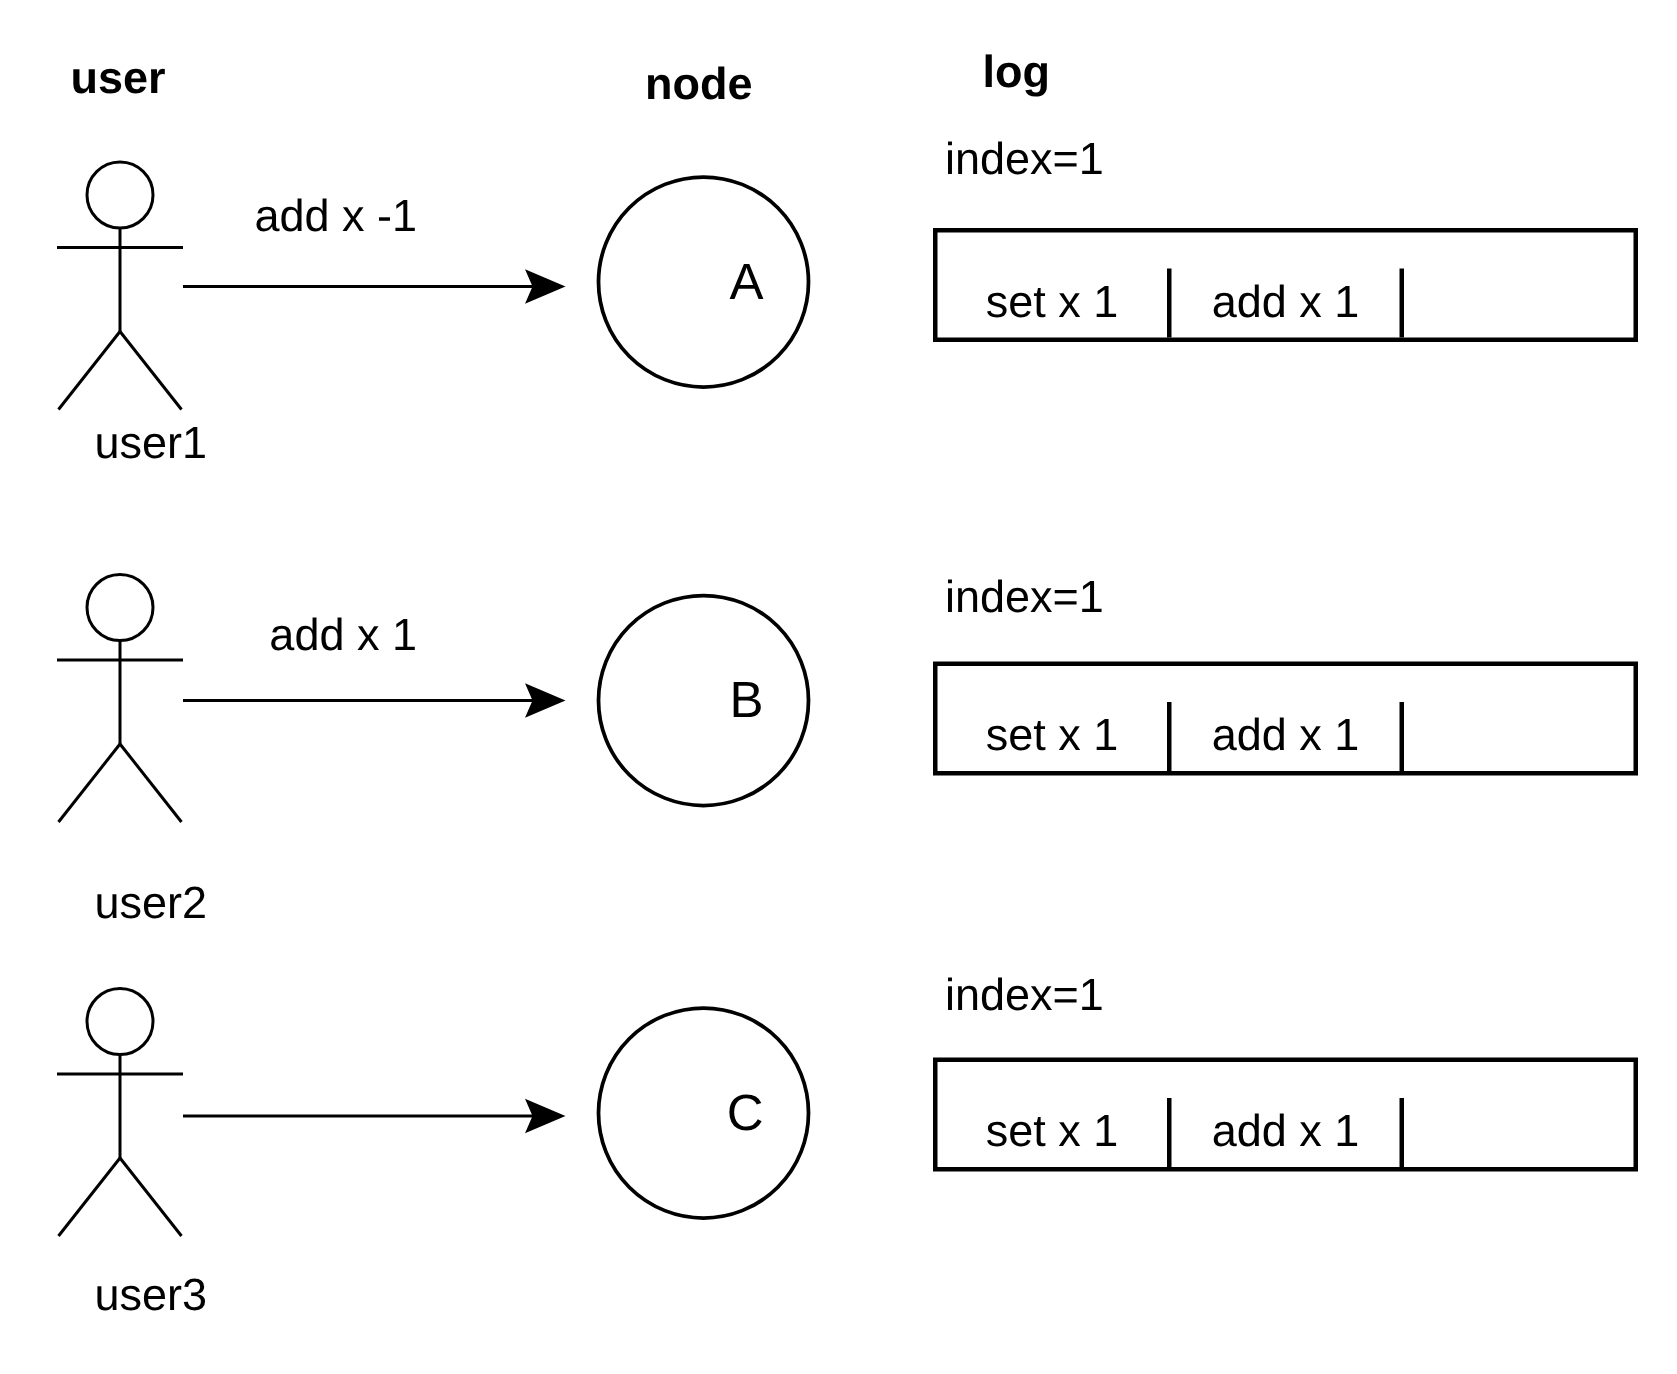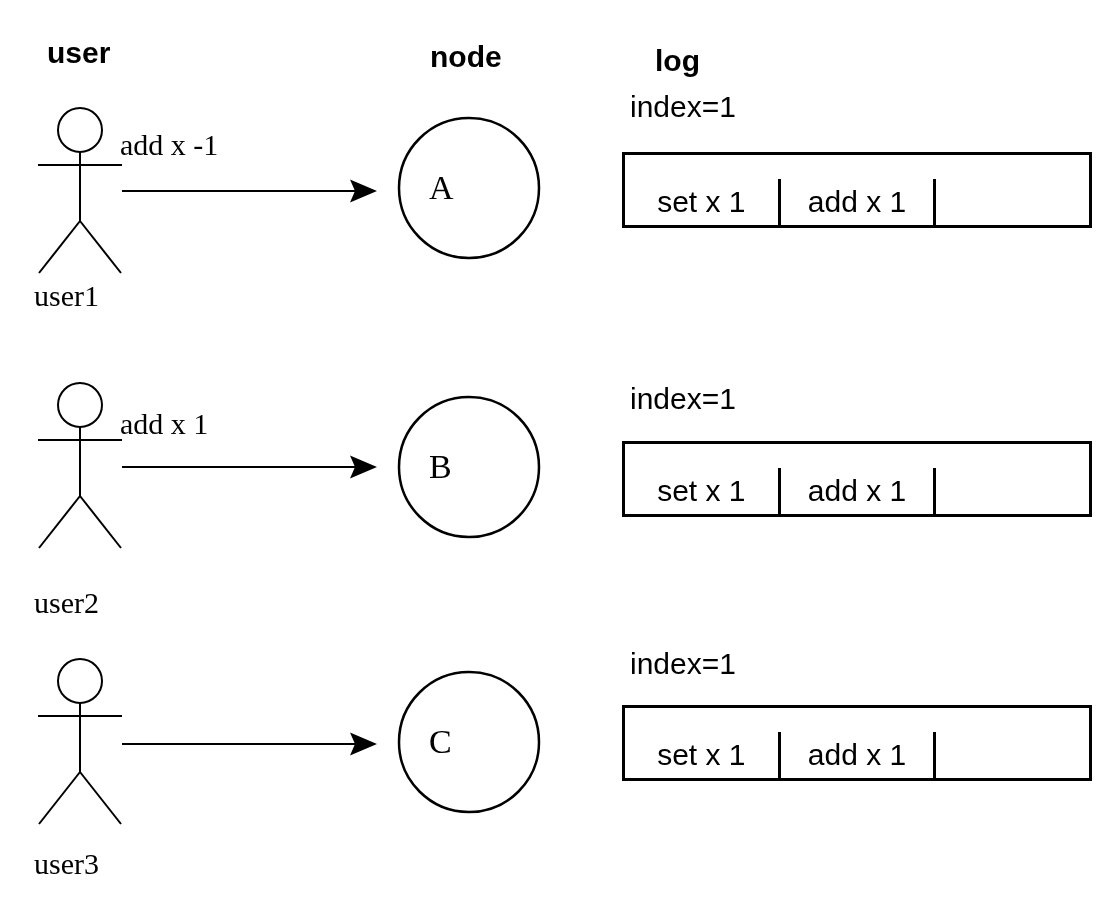--- a/index.html
+++ b/index.html
@@ -27,22 +27,21 @@
     position: absolute;
     font: 30px/1.15 "Liberation Sans", sans-serif;
     color: #000000;
     white-space: nowrap;
   }
   .hdr {
     font-weight: bold;
     text-align: right;
   }
   .ctr {
-    text-align: left;
-    font-family: Liberation Serif, serif;
+    text-align: right;
   }
   .node-letter {
     font-size: 34px;
     line-height: 34px;
   }
   .logbox {
     position: absolute;
     width: 470px;
     height: 76px;
     box-sizing: border-box;
@@ -126,21 +125,21 @@
     <g>
       <line class="stroke" x1="122" y1="744" x2="356" y2="744"></line>
       <polygon class="arrowhead" points="377,744 350,732.5 355,744 350,755.5"></polygon>
     </g>
 
     <circle class="nodecircle" cx="469" cy="742" r="70"></circle>
   </svg>
 
   <span class="t hdr" style="left:47px;top:36px">user</span>
   <span class="t hdr" style="left:430px;top:40px">node</span>
-  <span class="t hdr" style="left:655px;top:44px">log</span>
+  <span class="t hdr" style="left:655px;top:32px">log</span>
 
   <span class="t ctr" style="left:34px;top:279px;width:104px">user1</span>
   <span class="t ctr" style="left:120px;top:128px;width:158px">add x -1</span>
   <span class="t ctr node-letter" style="left:429px;top:171px;width:80px">A</span>
   <span class="t" style="left:630px;top:90px">index=1</span>
   <div class="logbox" style="left:622px;top:152px">
     <div class="logcell">set x 1</div>
     <div class="logcell">add x 1</div>
     <div class="logcell"></div>
   </div>

